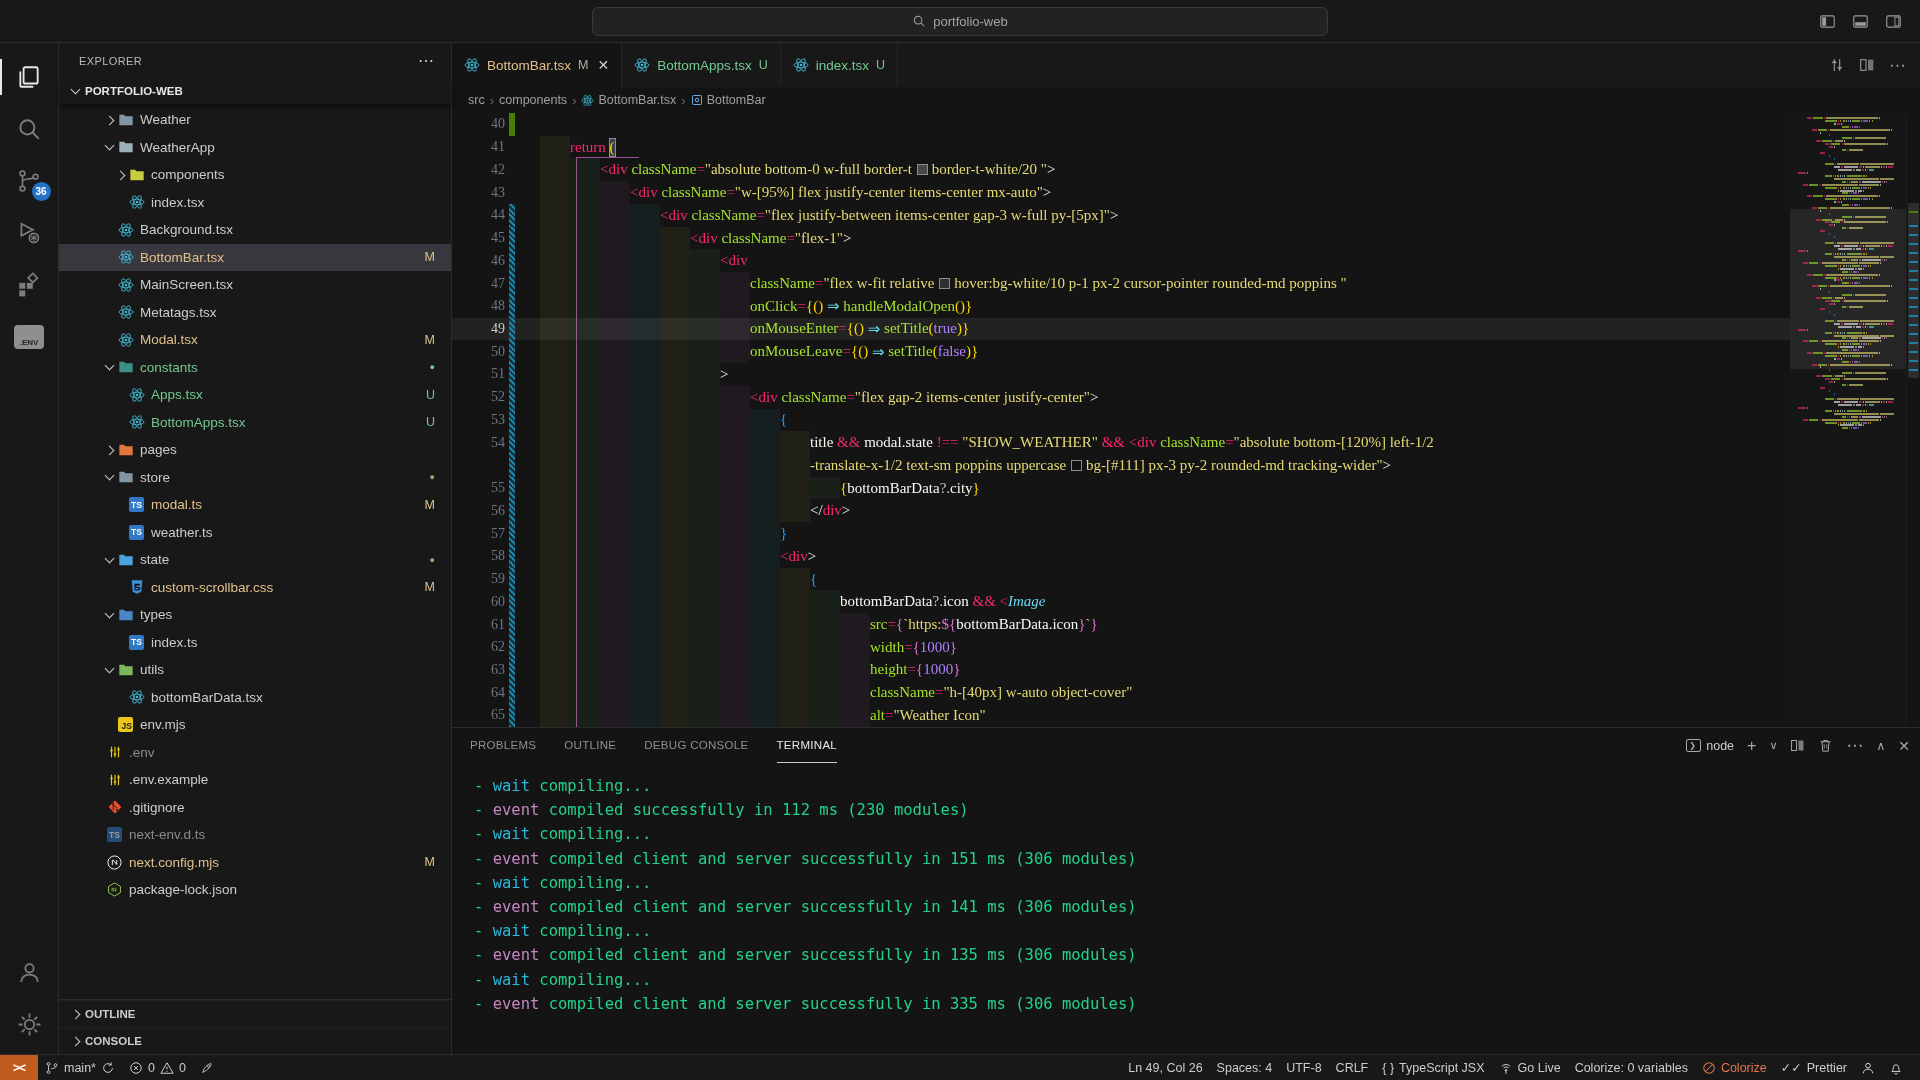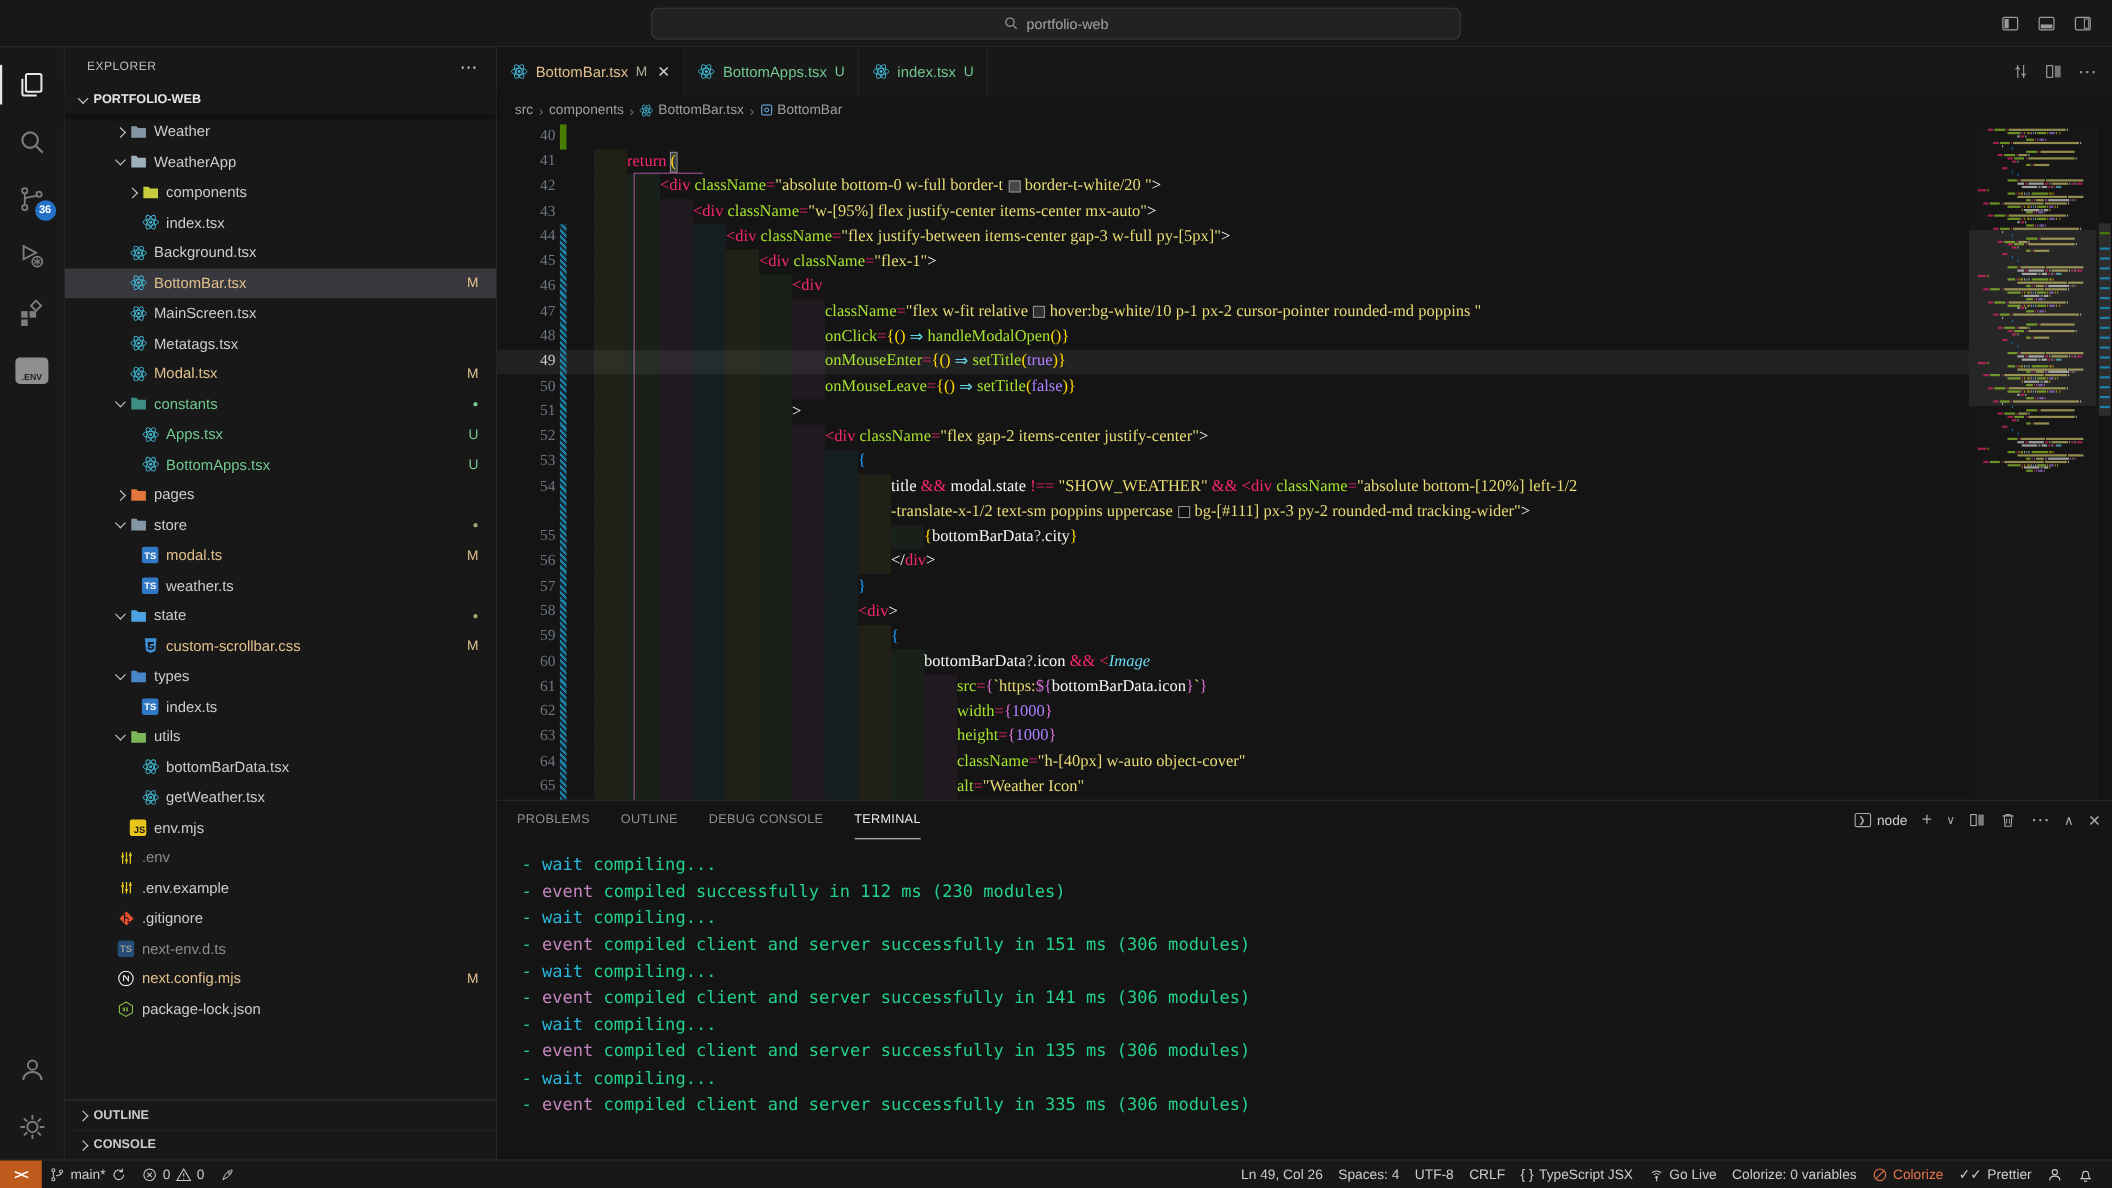--- a/index.html
+++ b/index.html
@@ -534,29 +534,20 @@
             <span class="lbl">utils</span>
           </div>
           <div class="trow" style="padding-left: 53px;">
             <span style="width: 16px; flex: 0 0 16px;"></span>
             <span class="ficon">
               <svg width="16" height="16" viewBox="0 0 24 24" style="color: rgb(65, 184, 213);">
                 <use href="#i-react"></use>
               </svg>
             </span>
             <span class="lbl">bottomBarData.tsx</span>
-          </div>
-          <div class="trow" style="padding-left: 53px;">
-            <span style="width: 16px; flex: 0 0 16px;"></span>
-            <span class="ficon">
-              <svg width="16" height="16" viewBox="0 0 24 24" style="color: rgb(65, 184, 213);">
-                <use href="#i-react"></use>
-              </svg>
-            </span>
-            <span class="lbl">getWeather.tsx</span>
           </div>
           <div class="trow" style="padding-left: 42px;">
             <span style="width: 16px; flex: 0 0 16px;"></span>
             <span class="ficon">
               <span class="ic-js">JS</span>
             </span>
             <span class="lbl">env.mjs</span>
           </div>
           <div class="trow ignored" style="padding-left: 31px;">
             <span style="width: 16px; flex: 0 0 16px;"></span>

